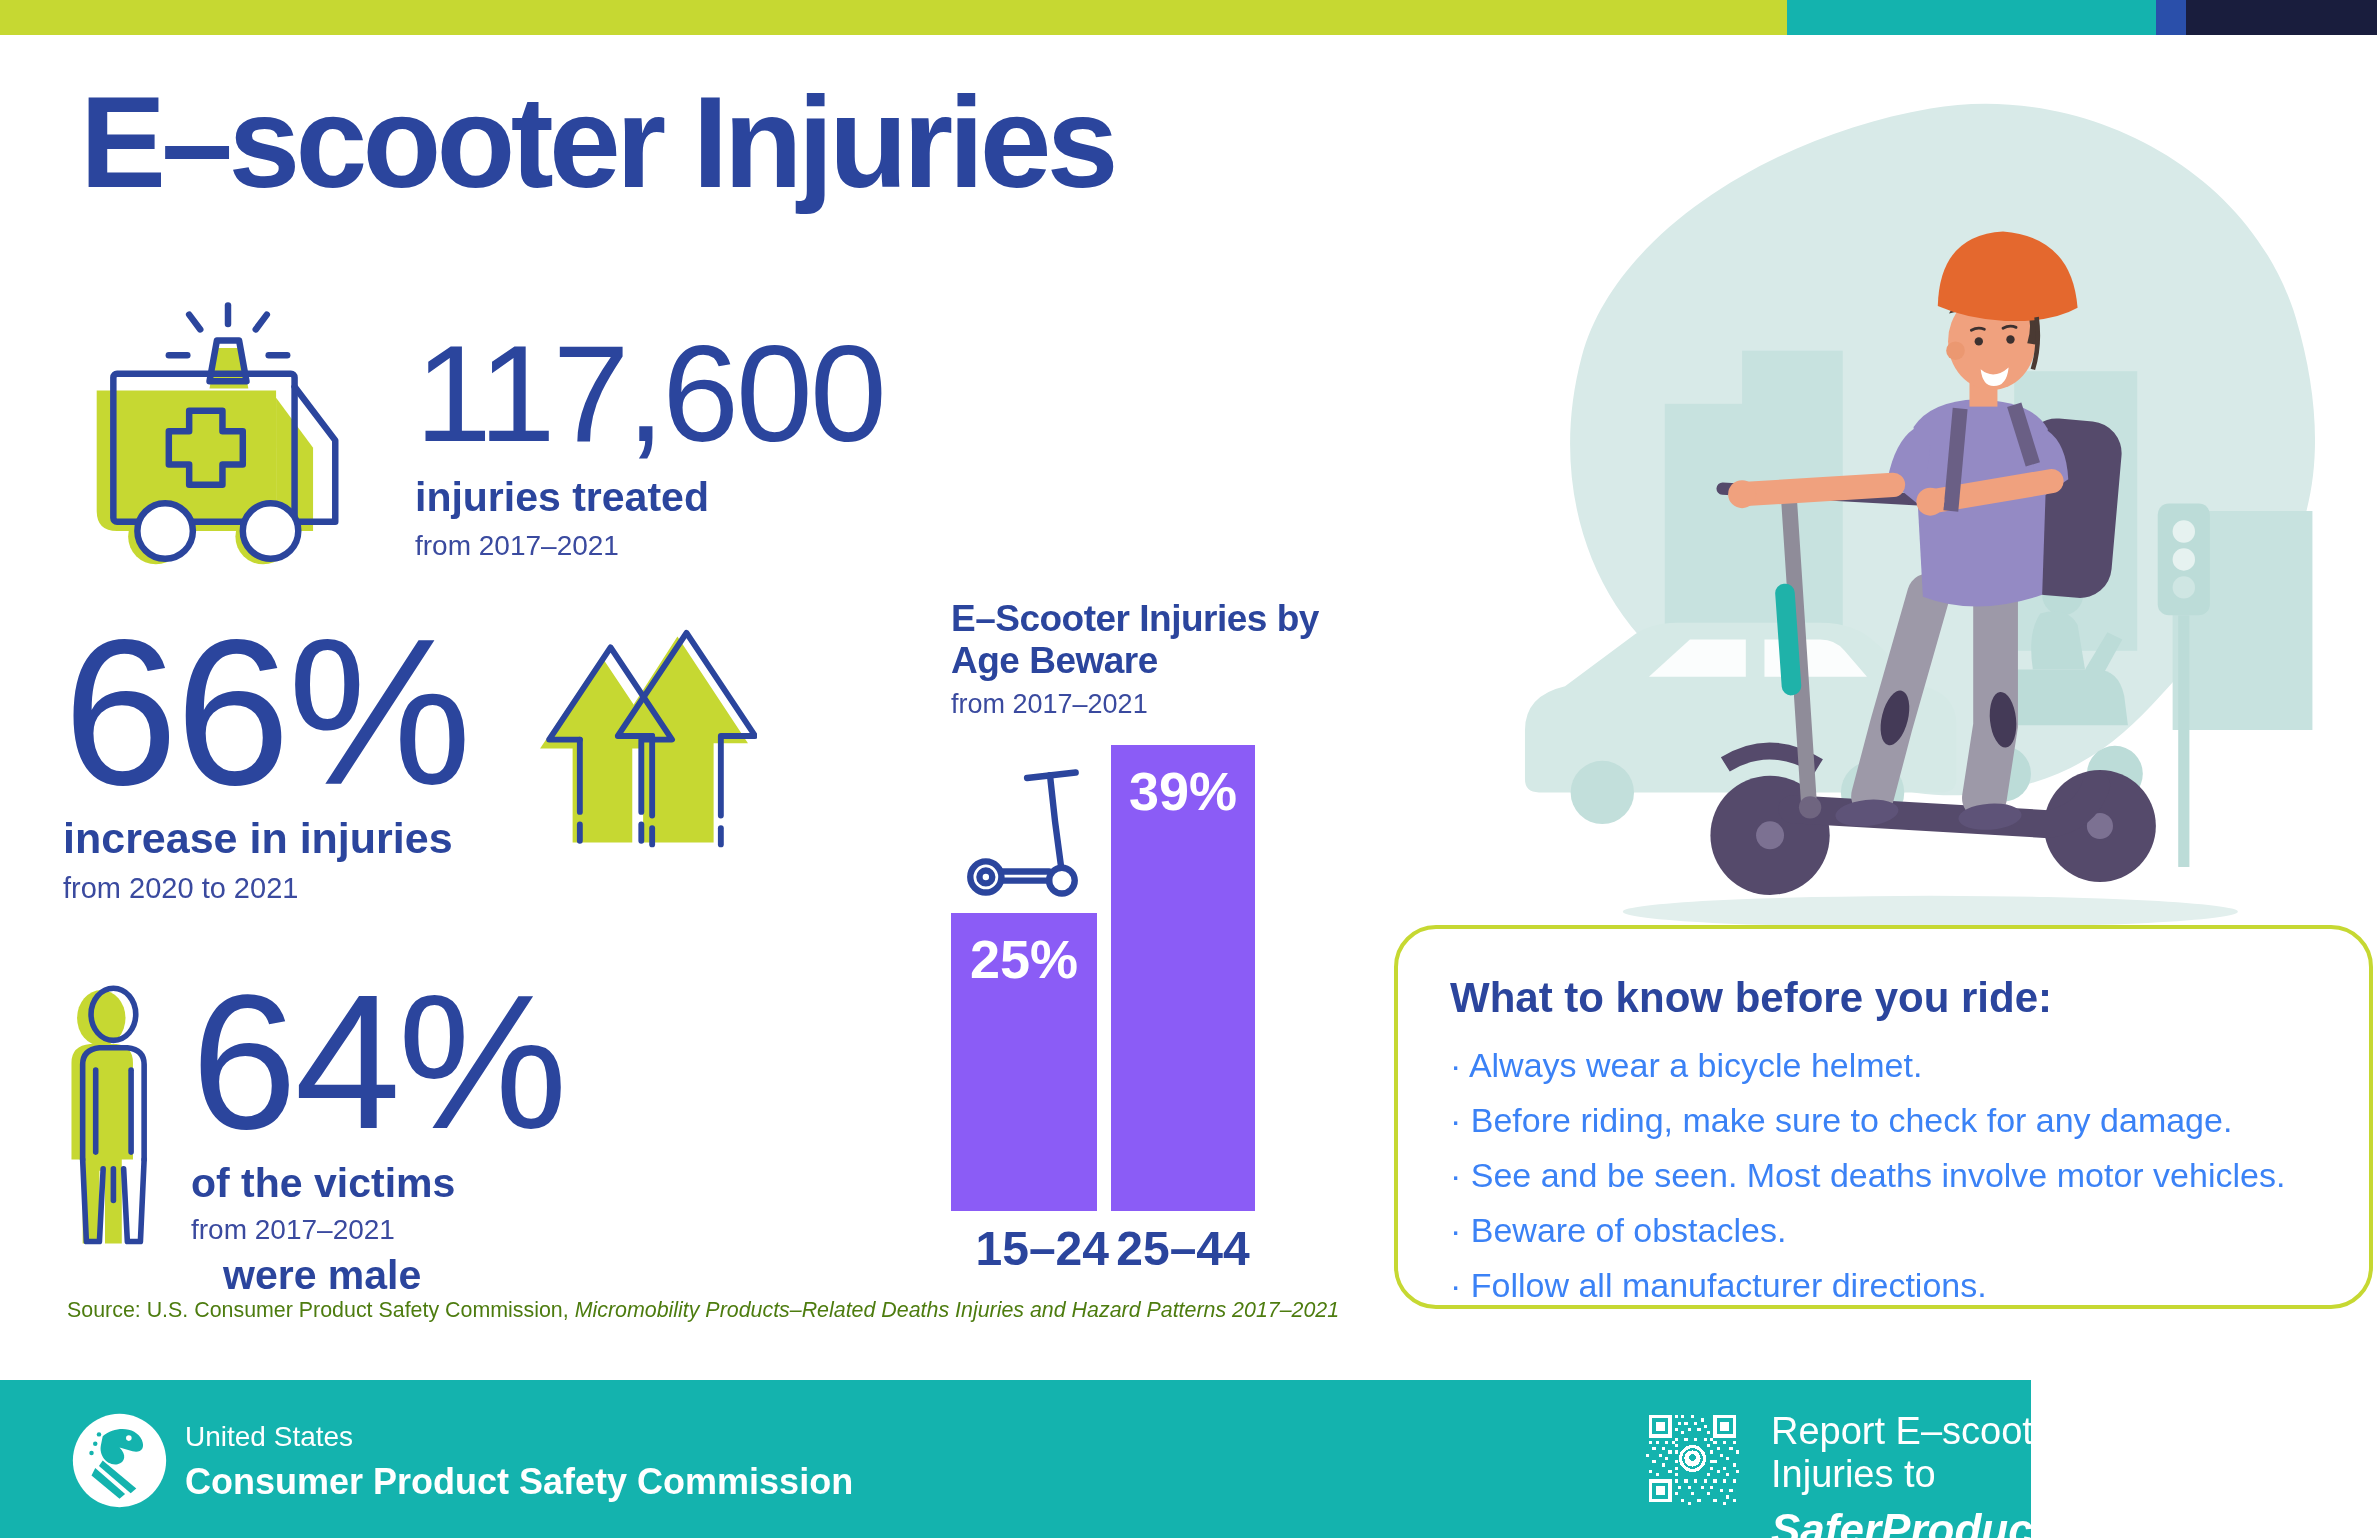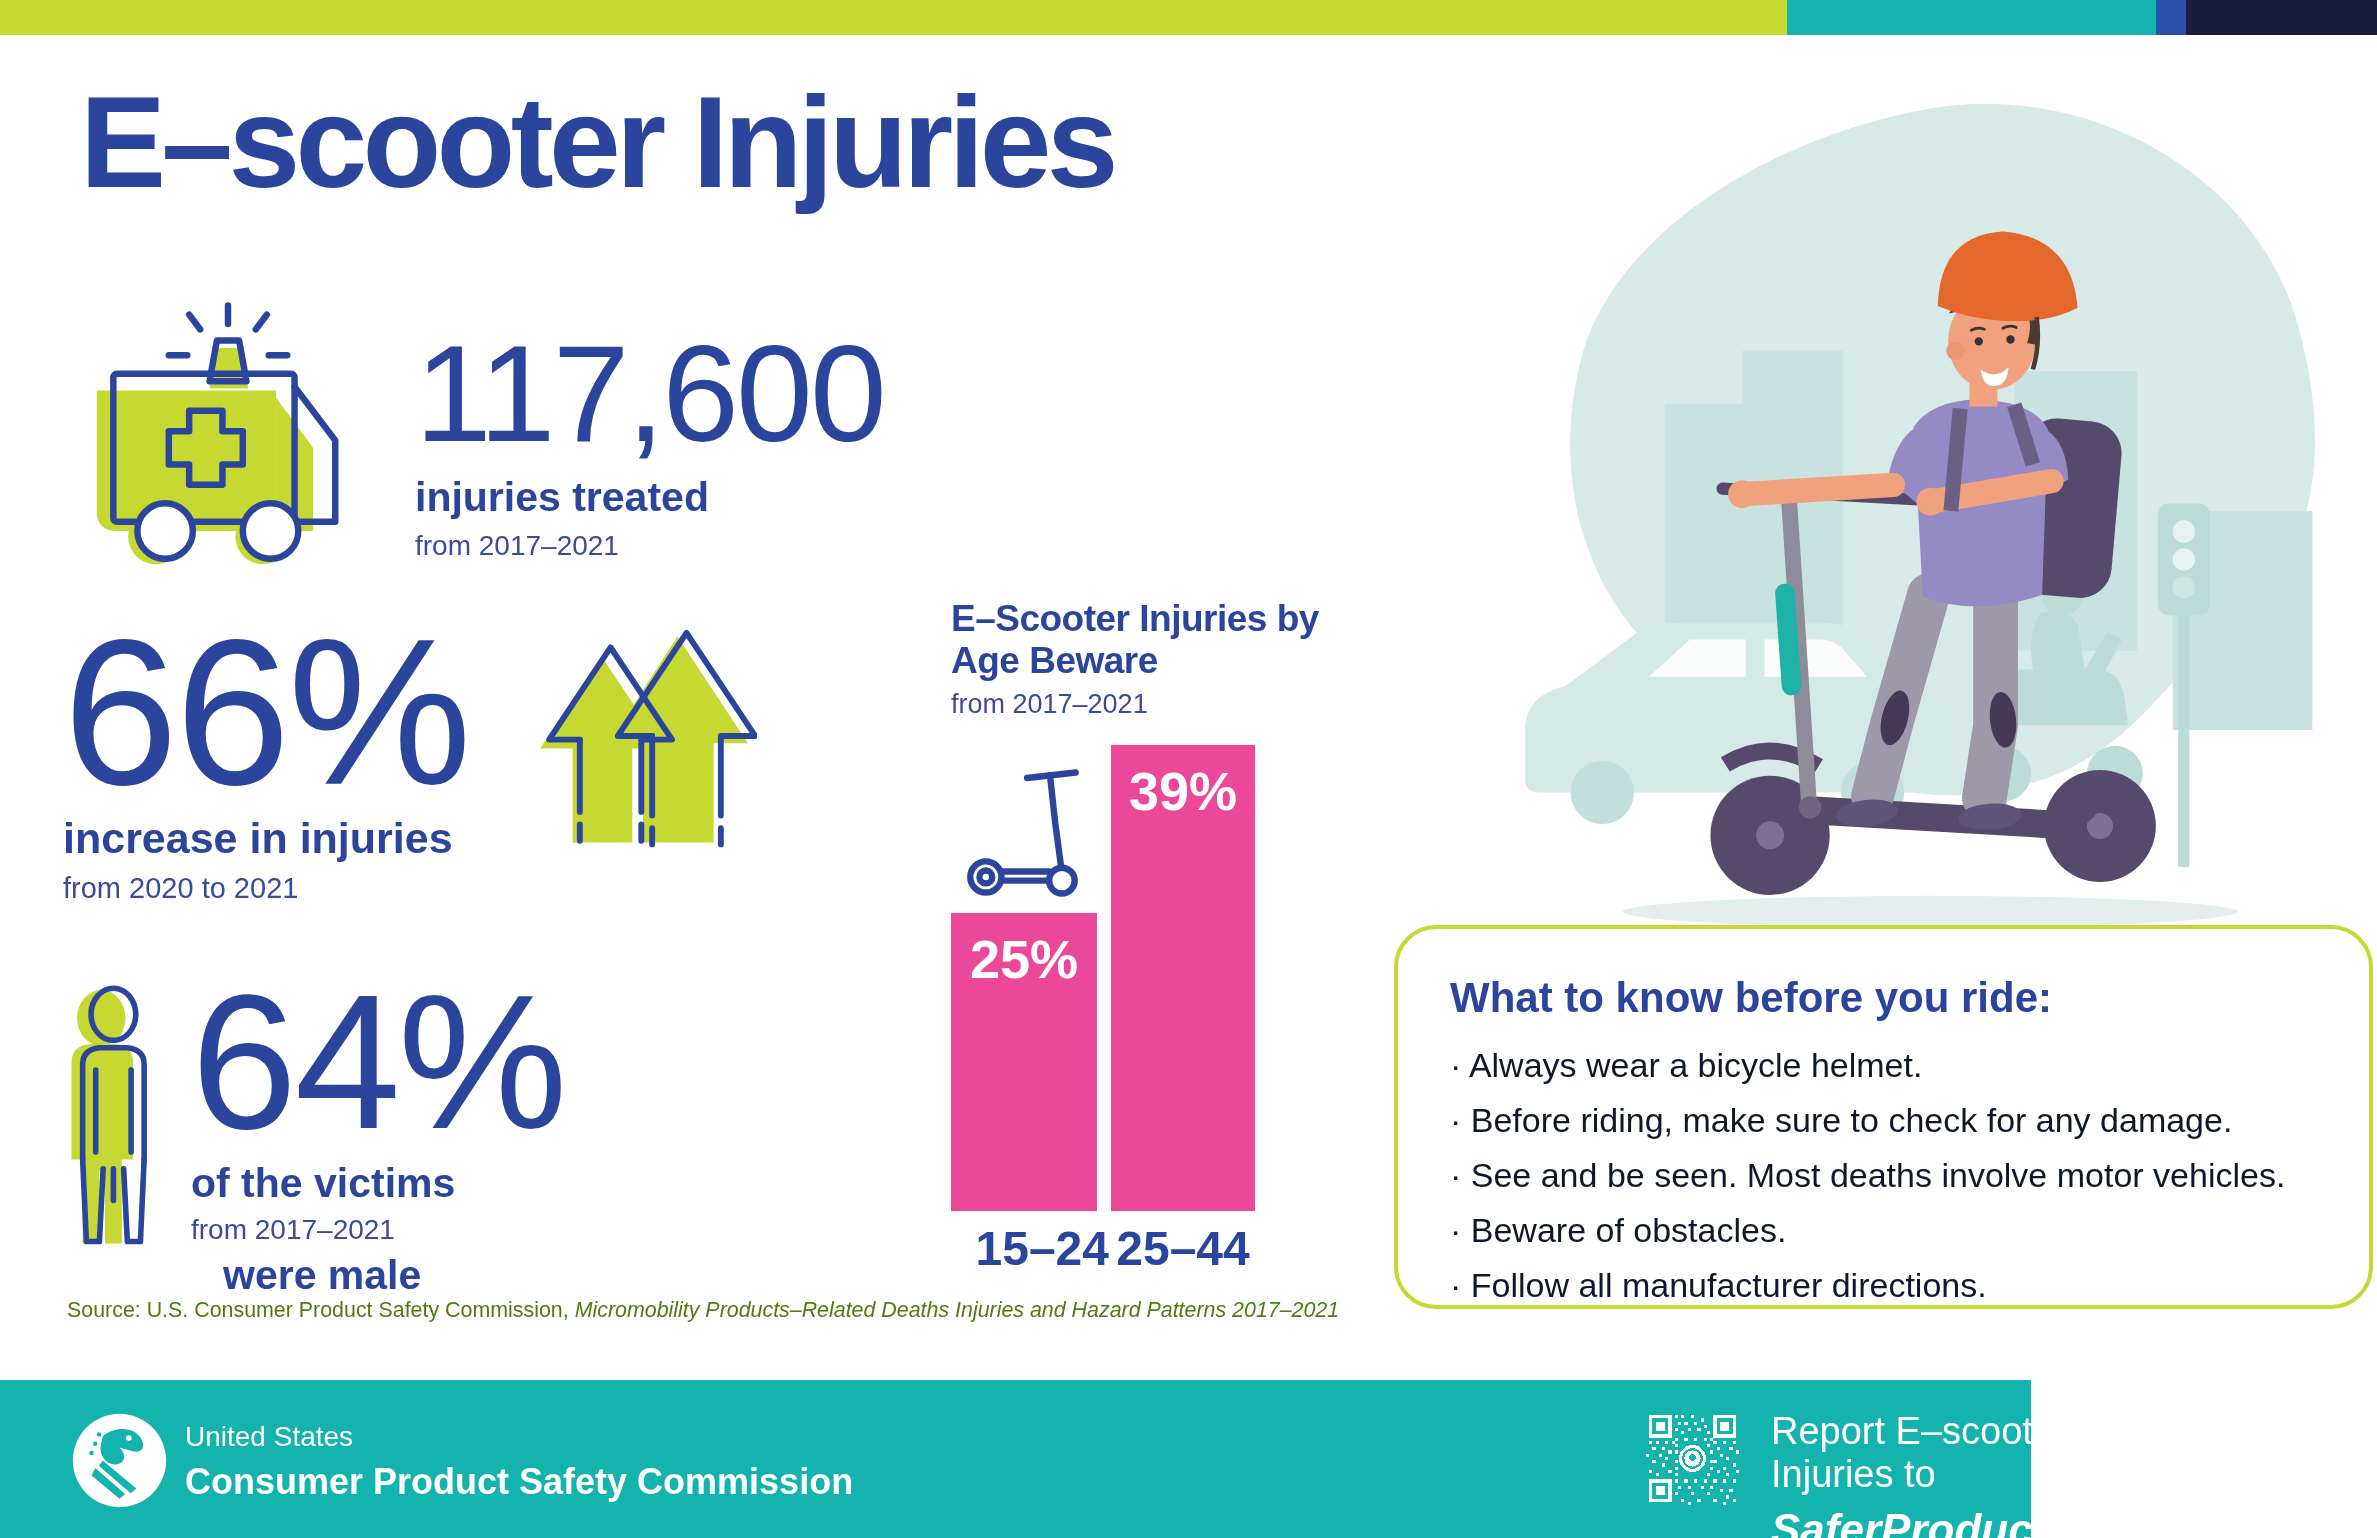--- a/index.html
+++ b/index.html
@@ -41,35 +41,35 @@
   .icon-svg{position:absolute;}
   #ambulance{left:80px;top:298px;width:296px;height:270px;}
   #arrows{left:522px;top:626px;width:235px;height:238px;}
   #person{left:58px;top:977px;width:108px;height:272px;}
 
   
   .chart{position:absolute;left:951px;top:598px;width:382px;height:671px;}
   .chart-title{font-size:37px;font-weight:700;color:#2b459d;line-height:1.13;width:373px;letter-spacing:-0.5px;}
   .chart-sub{font-size:27px;color:#3a4a9f;margin-top:7.5px;}
   .plot{position:absolute;left:0;top:147px;width:317px;height:466px;}
-  .bar{position:absolute;bottom:0;background:#ec4899;}
+  .bar{position:absolute;bottom:0;background:#8b5cf6;}
   .bar .bar-val{display:block;text-align:center;margin-top:15px;font-size:54px;font-weight:700;color:#ffffff;}
   .scooter-ic{position:absolute;left:5.6px;bottom:302px;width:131px;height:142px;}
   .cat{position:absolute;top:623px;font-size:48px;font-weight:700;color:#2b459d;text-align:center;}
   .c1{left:12px;width:146px;text-align:right;}
   .c2{left:160px;width:144px;}
 
   
   .illustration{position:absolute;left:1492px;top:73px;width:886px;height:862px;}
 
   
   .tips{position:absolute;left:1394px;top:925px;width:979px;height:384px;box-sizing:border-box;
     background:#fff;border:4.7px solid #c6d832;border-radius:42px;padding:45px 28px 0 52px;}
   .tips-title{font-size:42px;font-weight:700;color:#2b459d;}
-  .tips-list{list-style:none;margin:24px 0 0 0;padding:0;font-size:34px;color:#0f172a;}
+  .tips-list{list-style:none;margin:24px 0 0 0;padding:0;font-size:34px;color:#3b82f6;}
   .tips-list li{margin-bottom:16px;}
 
   
   .source{position:absolute;left:67px;top:1298px;font-size:21.4px;color:#4d7c0f;}
   .source .it{font-style:italic;}
 
   
   .footer{position:absolute;left:0;top:1380px;width:2031px;height:158px;background:#14b3ae;color:#fff;}
   .logo{position:absolute;left:71px;top:32px;width:97px;height:97px;}
   .org{position:absolute;left:185px;top:41px;}

